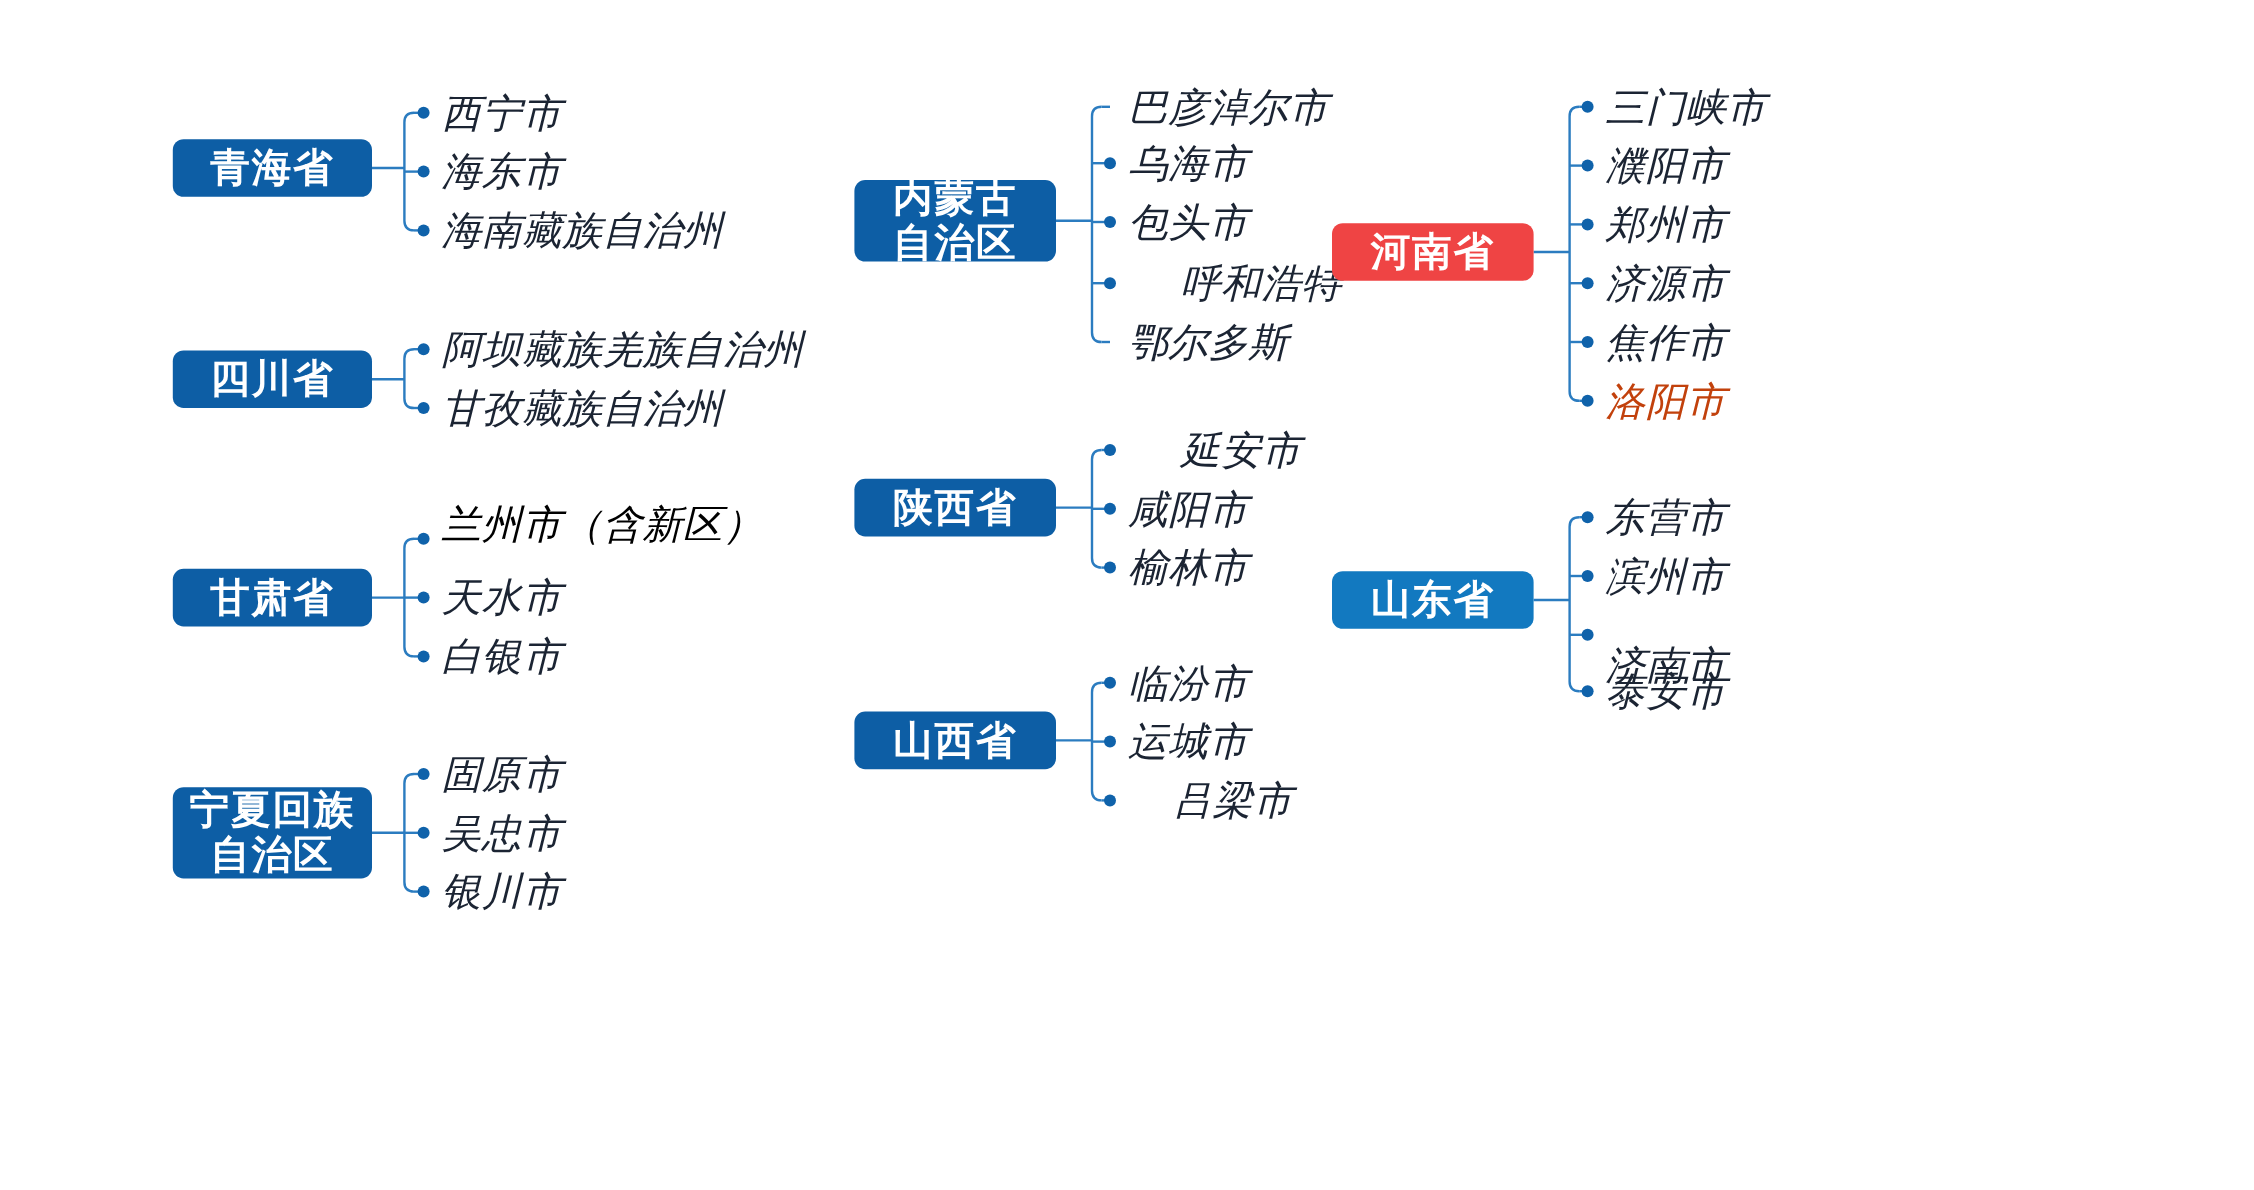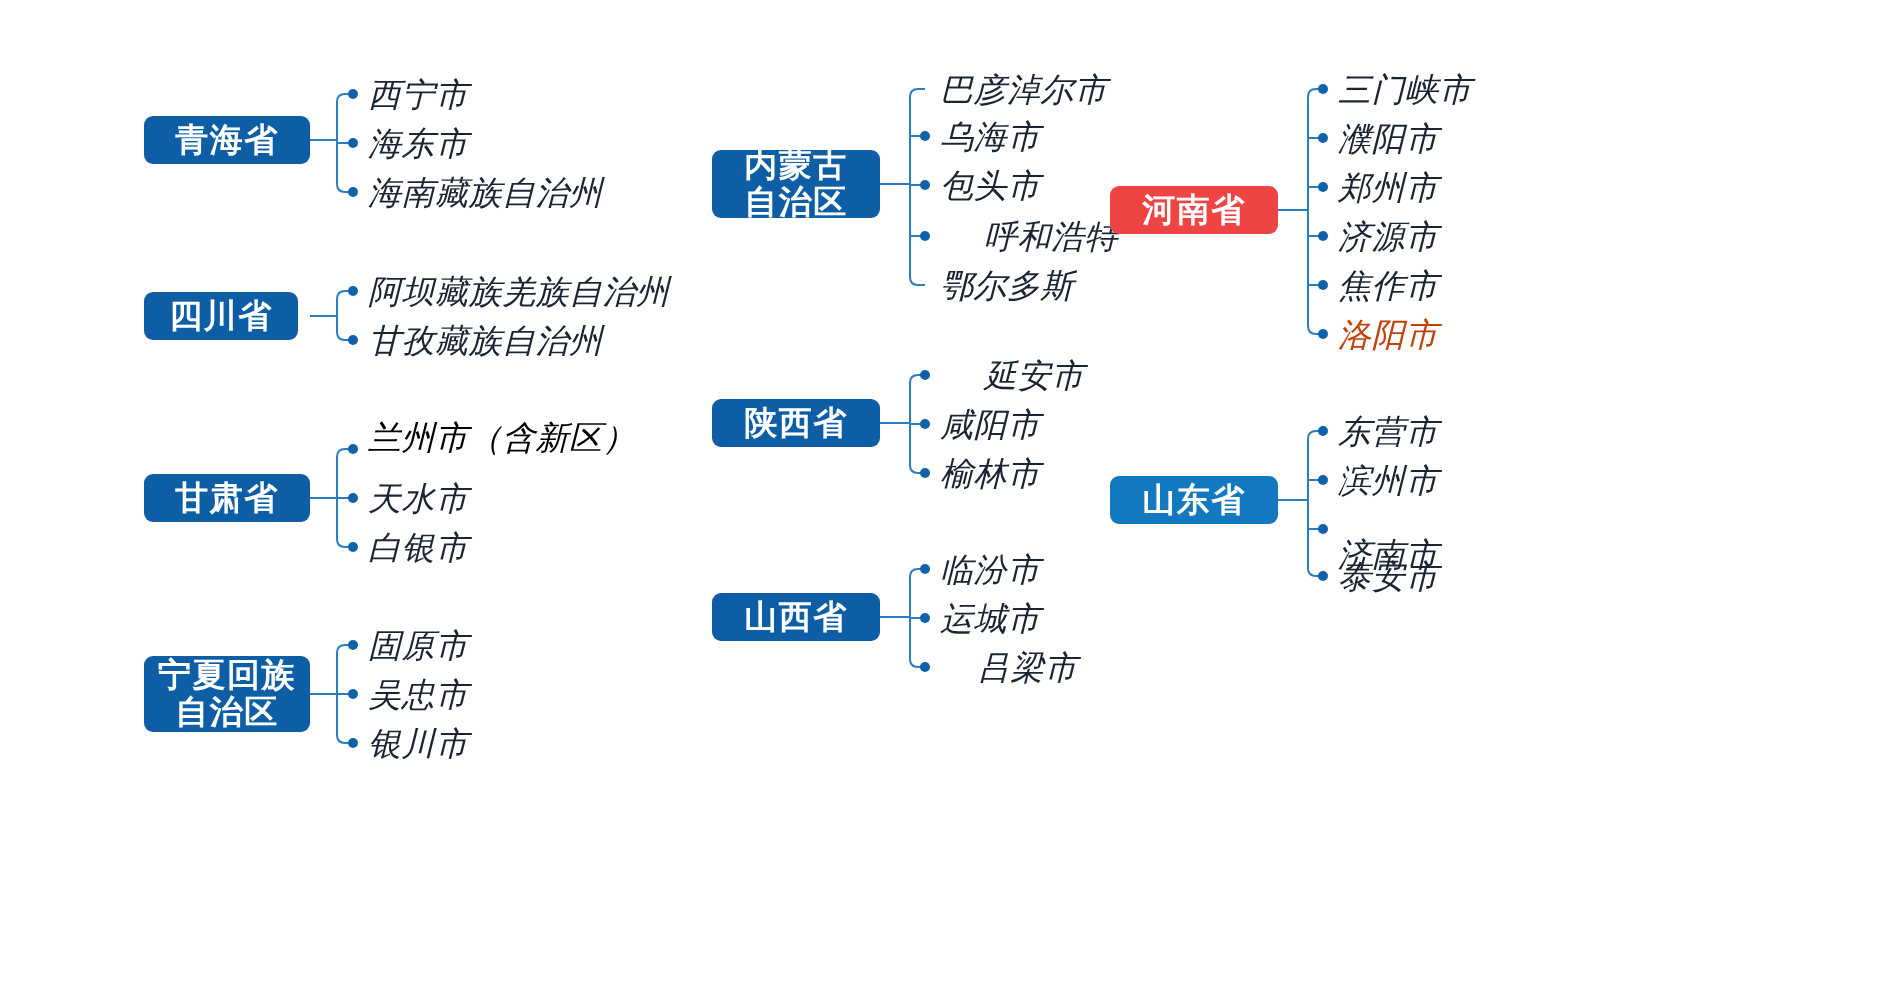--- a/index.html
+++ b/index.html
@@ -137,21 +137,21 @@
       <line x1="1308" y1="529" x2="1323" y2="529" stroke="#2b7cc0" stroke-width="2"></line>
       <circle cx="1323" cy="529" r="5" fill="#0f62aa"></circle>
       <line x1="1316" y1="576" x2="1323" y2="576" stroke="#2b7cc0" stroke-width="2"></line>
       <circle cx="1323" cy="576" r="5" fill="#0f62aa"></circle>
     </svg>
   <div id="nodes-layer">
       <div class="node-box" style="left: 144px; top: 116px; width: 166px; height: 48px; background: rgb(13, 94, 165); color: rgb(255, 255, 255);">青海省</div>
       <div class="leaf-label" style="left: 368px; top: 94px; color: rgb(27, 36, 51);">西宁市</div>
       <div class="leaf-label" style="left: 368px; top: 143px; color: rgb(27, 36, 51);">海东市</div>
       <div class="leaf-label" style="left: 368px; top: 192px; color: rgb(27, 36, 51);">海南藏族自治州</div>
-      <div class="node-box" style="left: 144px; top: 292px; width: 154px; height: 48px; background: rgb(13, 94, 165); color: rgb(255, 255, 255);">四川省</div>
+      <div class="node-box" style="left: 144px; top: 292px; width: 166px; height: 48px; background: rgb(13, 94, 165); color: rgb(255, 255, 255);">四川省</div>
       <div class="leaf-label" style="left: 368px; top: 291px; color: rgb(27, 36, 51);">阿坝藏族羌族自治州</div>
       <div class="leaf-label" style="left: 368px; top: 340px; color: rgb(27, 36, 51);">甘孜藏族自治州</div>
       <div class="node-box" style="left: 144px; top: 474px; width: 166px; height: 48px; background: rgb(13, 94, 165); color: rgb(255, 255, 255);">甘肃省</div>
       <div class="leaf-label" style="left: 368px; top: 437px; color: #000000;">兰州市（含新区）</div>
       <div class="leaf-label" style="left: 368px; top: 498px; color: rgb(27, 36, 51);">天水市</div>
       <div class="leaf-label" style="left: 368px; top: 547px; color: rgb(27, 36, 51);">白银市</div>
       <div class="node-box" style="left: 144px; top: 656px; width: 166px; height: 76px; background: rgb(13, 94, 165); color: rgb(255, 255, 255);">宁夏回族
 自治区</div>
       <div class="leaf-label" style="left: 368px; top: 645px; color: rgb(27, 36, 51);">固原市</div>
       <div class="leaf-label" style="left: 368px; top: 694px; color: rgb(27, 36, 51);">吴忠市</div>

